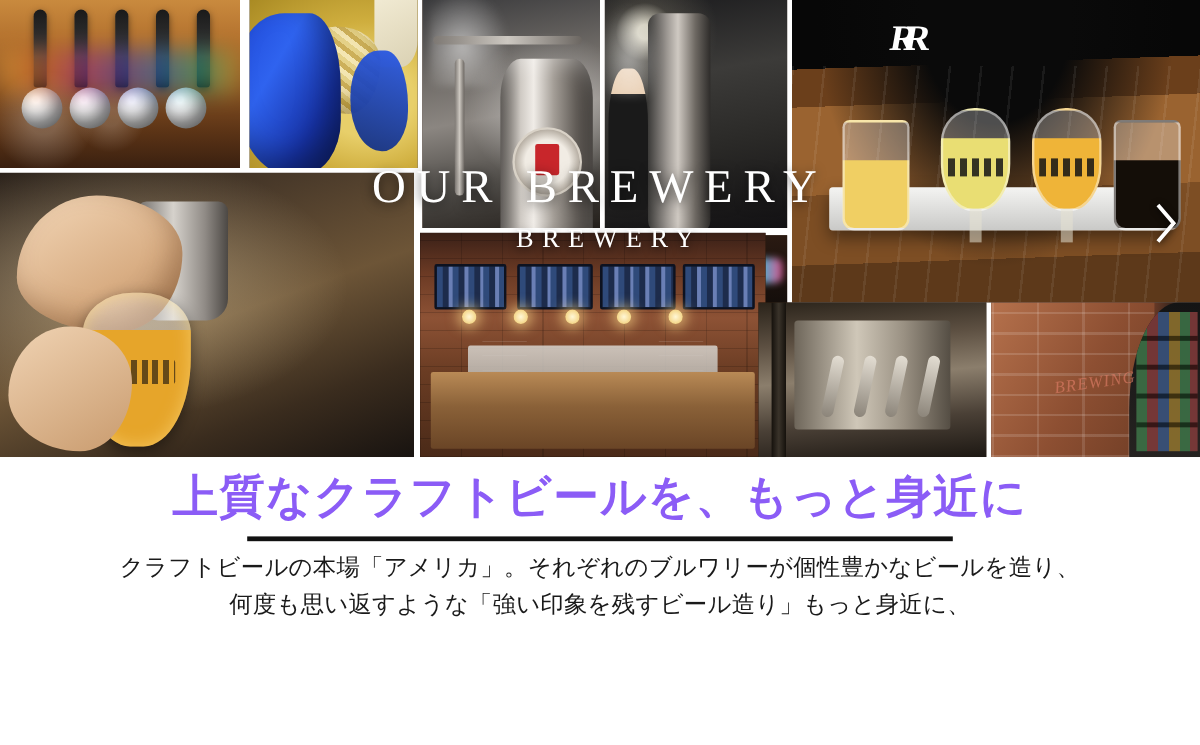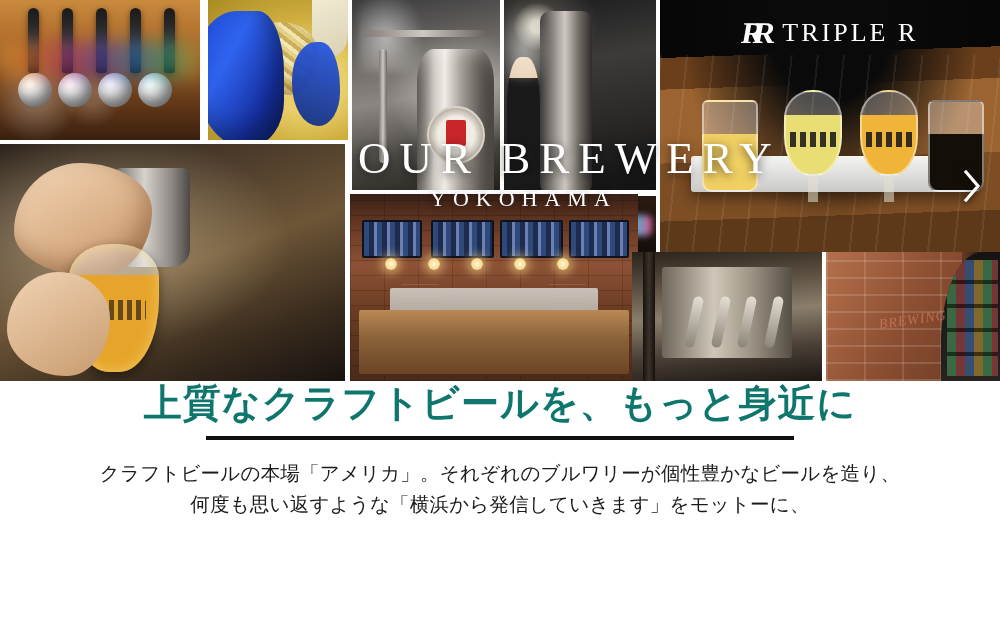--- a/index.html
+++ b/index.html
@@ -192,22 +192,22 @@
     display:flex; align-items:center; justify-content:center; opacity:.6; transform:rotate(-8deg);
     letter-spacing:1px; white-space:nowrap; overflow:hidden; }
 
   .ph-neon{ background:linear-gradient(180deg,#2a1a12,#120d0a); }
   .ph-neon:after{ content:""; position:absolute; left:10%; top:30%; width:80%; height:34%;
     background:linear-gradient(90deg,#f2c83c,#49c6e8,#f25c9c); filter:blur(3px); border-radius:6px; opacity:.9; }
 
   
   .ov-brewery{
     position:absolute; left:310px; top:136px; color:#ffffff;
-    font-family:"Liberation Serif", serif; font-size:45px; letter-spacing:9px; line-height:1;
-    text-shadow:0 2px 10px rgba(0,0,0,.65); white-space:nowrap; pointer-events:none;margin-left:48px;
+    font-family:"Liberation Serif", serif; font-size:39px; letter-spacing:9px; line-height:1;
+    text-shadow:0 2px 10px rgba(0,0,0,.65); white-space:nowrap; pointer-events:none;
   }
   .ov-yokohama{
     position:absolute; left:430px; top:188px; color:#ffffff;
     font-family:"Liberation Serif", serif; font-size:22px; letter-spacing:7px; line-height:1;
     text-shadow:0 2px 8px rgba(0,0,0,.6); white-space:nowrap; pointer-events:none;
   }
   .logo-triple{
     position:absolute; left:742px; top:18px; display:flex; align-items:center; gap:9px;
     color:#fff; white-space:nowrap;
   }
@@ -217,25 +217,25 @@
 
   .next-arrow{
     position:absolute; left:958px; top:165px; width:28px; height:42px;
     display:flex; align-items:center; justify-content:center; cursor:pointer;
   }
   .next-arrow svg{ filter:drop-shadow(0 1px 3px rgba(0,0,0,.7)); }
 
   
   .textblock{ position:relative; width:1000px; height:240px; background:#fff; text-align:center; }
   .headline{
-    font-family:"DejaVu Sans", sans-serif; font-weight:700; color:#0f766e;
-    font-size:38px; letter-spacing:1px; padding-top:1px; line-height:1.15; white-space:nowrap;
+    font-family:"DejaVu Sans", sans-serif; font-weight:700; color:#8b5cf6;
+    font-size:38px; letter-spacing:1px; padding-top:12px; line-height:1.15; white-space:nowrap;
   }
   .rule{ width:588px; height:4px; background:#111; margin:10px auto 0; }
-  .body{ margin-top:18px; }
+  .body{ margin-top:6px; }
   .body p{
     font-family:"DejaVu Sans", sans-serif; color:#1a1a1a; font-size:19.5px;
     line-height:1.63; letter-spacing:.2px; white-space:nowrap;
   }
 </style>
 </head>
 <body>
 
 <div class="page">
 
@@ -298,21 +298,20 @@
             <div class="tulip" style="--beer:#efb438;">
               <div class="lbl"></div>
             </div>
           </div>
         <div class="gl" style="left:268px;">
             <div class="tumbler" style="--beer:#140e08;"></div>
           </div>
       </div>
       <div class="logo-triple" style="left:82px;top:18px;">
         <span class="mark">RR</span>
-        <span class="wordmark">TRIPLE R</span>
       </div>
     </div>
 
     <div class="tile" style="left:0;top:144px;width:345px;height:237px;">
       <div class="ph ph-pour">
         <div class="tap"></div>
         <div class="hand"></div>
         <div class="glass">
             <div class="mark"></div>
           </div>
@@ -356,31 +355,31 @@
 
     <div class="tile" style="left:826px;top:252px;width:174px;height:129px;">
       <div class="ph ph-wall">
         <div class="brick2"></div>
         <div class="arch"></div>
         <div class="stencil">BREWING</div>
       </div>
     </div>
 
     <div class="ov-brewery">OUR BREWERY</div>
-    <div class="ov-yokohama">YOKOHAMA</div>
+    <div class="ov-yokohama">BREWERY</div>
 
     <div class="next-arrow">
       <svg width="20" height="34" viewBox="0 0 20 34" fill="none" aria-hidden="true">
         <path d="M4 3 L16 17 L4 31" stroke="#ffffff" stroke-width="3.2" stroke-linecap="square" stroke-linejoin="miter"></path>
       </svg>
     </div>
   </div>
 
   <div class="textblock">
     <h1 class="headline">上質なクラフトビールを、もっと身近に</h1>
     <div class="rule"></div>
     <div class="body">
       <p>クラフトビールの本場「アメリカ」。それぞれのブルワリーが個性豊かなビールを造り、</p>
-      <p>何度も思い返すような「横浜から発信していきます」をモットーに、</p>
+      <p>何度も思い返すような「強い印象を残すビール造り」もっと身近に、</p>
     </div>
   </div>
 
 </div>
 
 </body></html>

